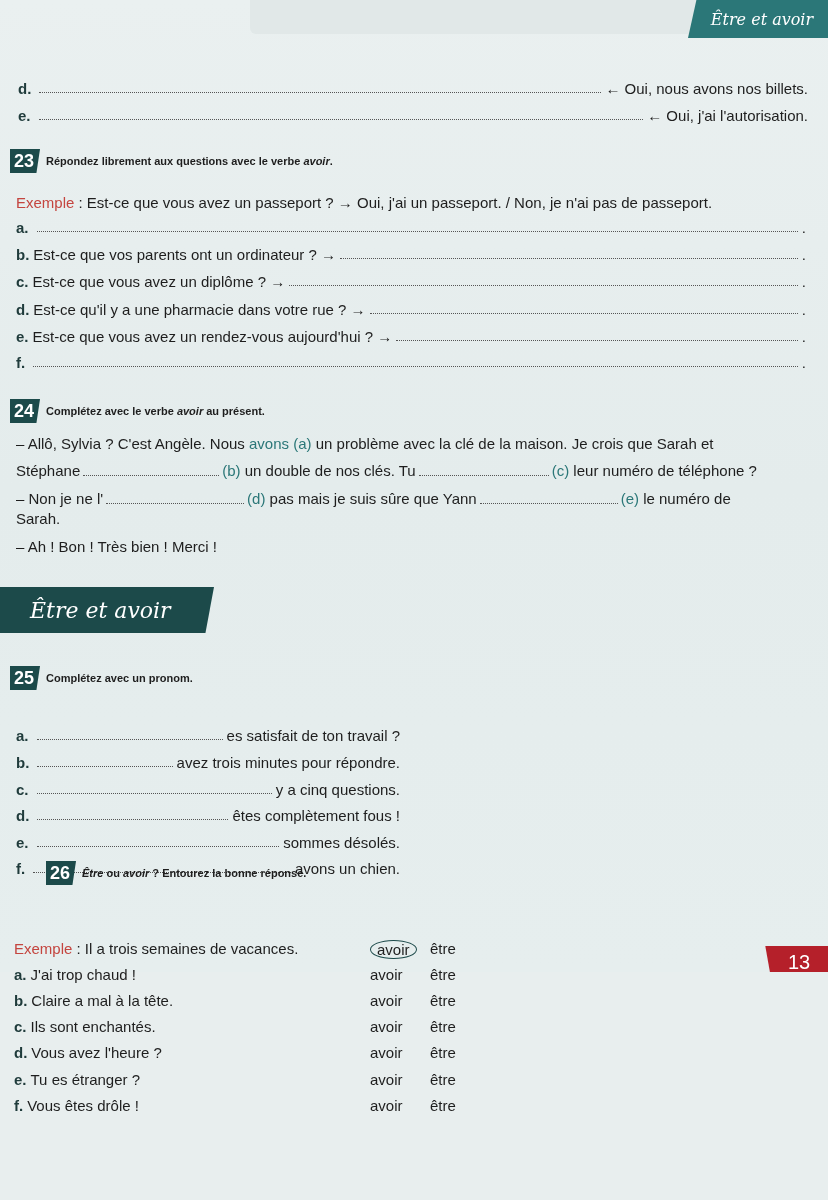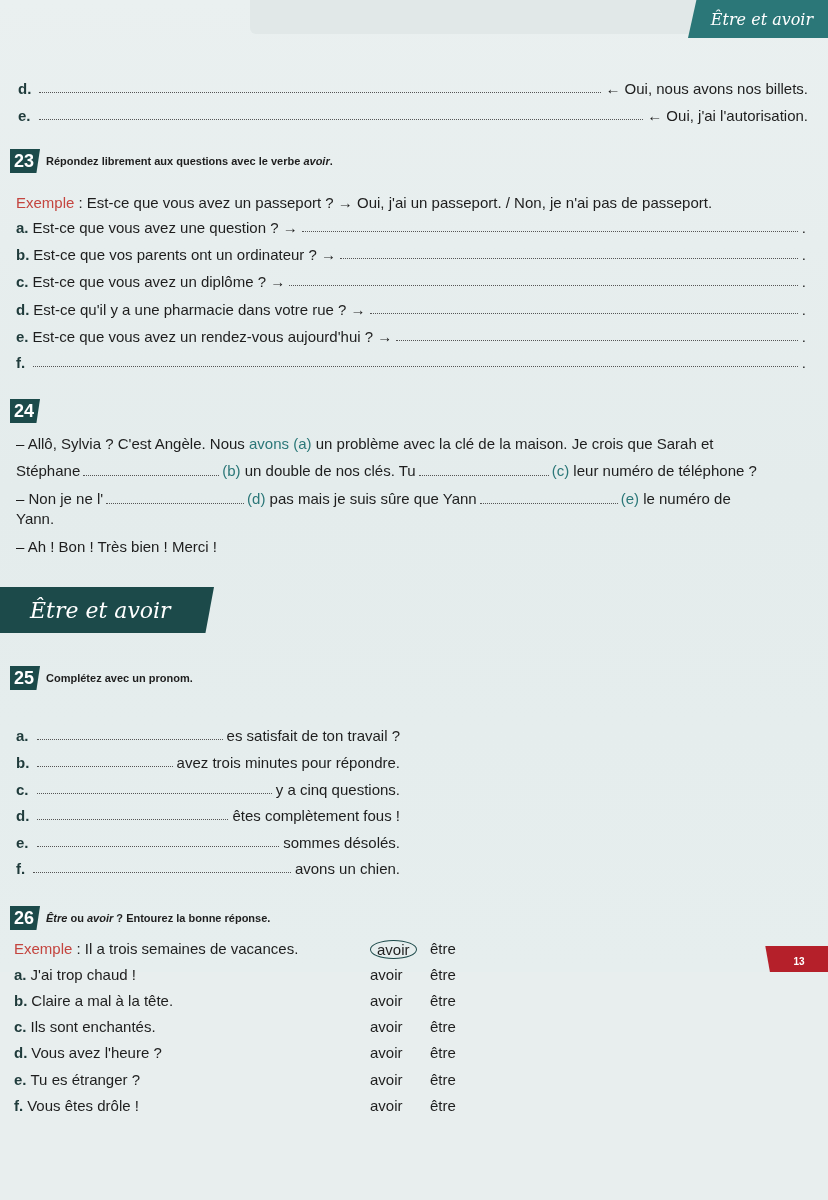--- a/index.html
+++ b/index.html
@@ -52,21 +52,21 @@
   .inline-dots { display: inline-block; border-bottom: 1.5px dotted #555; height: 1px; vertical-align: baseline; margin: 0 3px; }
   .choice-row { position: absolute; left: 14px; width: 460px; font-size: 15px; }
   .choice-row .q { position: absolute; left: 0; }
   .choice-row .opt1 { position: absolute; left: 356px; }
   .choice-row .opt2 { position: absolute; left: 416px; }
   .circled { border: 1.5px solid #1c4a4a; border-radius: 50%; padding: 0 6px; margin-left: -7px; }
   .page-num {
     position: absolute; right: 0; bottom: 0; width: 66px; height: 26px;
     background: #b5202a;
     clip-path: polygon(5% 0, 100% 0, 100% 100%, 12% 100%);
-    color: #fff; font-weight: bold; font-size: 10px; text-align: center; line-height: 32px; padding-left: 8px;
+    color: #fff; font-weight: normal; font-size: 20px; text-align: center; line-height: 32px; padding-left: 8px;
   }
 </style>
 </head>
 <body>
 
 <div class="page">
   <div class="ghost-banner"></div>
   <div class="corner-tag">Être et avoir</div>
 
   <div class="line" style="left:18px; top:80px; width:790px;">
@@ -82,21 +82,20 @@
 
   <div class="ex-title" style="top:149px;">
     <span class="num-badge">23</span>
     <span class="ex-heading"><span>Répondez librement aux questions avec le verbe </span><i>avoir</i><span>.</span></span>
   </div>
   <div class="body-text" style="top:194px;">
     <span class="exemple">Exemple</span><span> : Est-ce que vous avez un passeport ? → Oui, j'ai un passeport. / Non, je n'ai pas de passeport.</span>
   </div>
   <div class="line" style="left:16px; top:219px; width:790px;">
     <span class="lbl">a.</span>
-      <span>Est-ce que vous avez une question ? →</span>
     <span class="dots"></span>
       <span>.</span>
   </div>
   <div class="line" style="left:16px; top:246px; width:790px;">
     <span class="lbl">b.</span>
       <span>Est-ce que vos parents ont un ordinateur ? →</span>
     <span class="dots"></span>
       <span>.</span>
   </div>
   <div class="line" style="left:16px; top:273px; width:790px;">
@@ -118,31 +117,32 @@
       <span>.</span>
   </div>
   <div class="line" style="left:16px; top:354px; width:790px;">
     <span class="lbl">f.</span>
     <span class="dots"></span>
       <span>.</span>
   </div>
 
   <div class="ex-title" style="top:399px;">
     <span class="num-badge">24</span>
+    <span class="ex-heading"><span>Complétez avec le verbe </span><i>avoir</i><span> au présent.</span></span>
   </div>
   <div class="body-text" style="top:435px;">
     <span>– Allô, Sylvia ? C'est Angèle. Nous </span><span class="teal">avons</span> <span class="teal">(a)</span><span> un problème avec la clé de la maison. Je crois que Sarah et</span>
   </div>
   <div class="body-text" style="top:462px;">
     <span>Stéphane</span><span class="inline-dots" style="width:136px;"></span><span class="teal">(b)</span><span> un double de nos clés. Tu</span><span class="inline-dots" style="width:130px;"></span><span class="teal">(c)</span><span> leur numéro de téléphone ?</span>
   </div>
   <div class="body-text" style="top:490px;">
     <span>– Non je ne l'</span><span class="inline-dots" style="width:138px;"></span><span class="teal">(d)</span><span> pas mais je suis sûre que Yann</span><span class="inline-dots" style="width:138px;"></span><span class="teal">(e)</span><span> le numéro de</span>
   </div>
-  <div class="body-text" style="top:510px;">Yann.</div>
+  <div class="body-text" style="top:510px;">Sarah.</div>
   <div class="body-text" style="top:538px;">– Ah ! Bon ! Très bien ! Merci !</div>
 
   <div class="section-banner">Être et avoir</div>
 
   <div class="ex-title" style="top:666px;">
     <span class="num-badge">25</span>
     <span class="ex-heading">Complétez avec un pronom.</span>
   </div>
   <div class="line" style="left:16px; top:727px; width:384px;">
     <span class="lbl">a.</span>
@@ -168,21 +168,21 @@
     <span class="lbl">e.</span>
       <span class="dots"></span>
       <span>sommes désolés.</span>
   </div>
   <div class="line" style="left:16px; top:860px; width:384px;">
     <span class="lbl">f.</span>
       <span class="dots"></span>
       <span>avons un chien.</span>
   </div>
 
-  <div class="ex-title" style="top:906px;">
+  <div class="ex-title" style="top:861px;margin-left:36px;">
     <span class="num-badge">26</span>
     <span class="ex-heading"><i>Être</i><span> ou </span><i>avoir</i><span> ? Entourez la bonne réponse.</span></span>
   </div>
   <div class="choice-row" style="top:940px;">
     <span class="q"><span class="exemple">Exemple</span><span> : Il a trois semaines de vacances.</span></span>
     <span class="opt1 circled" style="left:363px;">avoir</span>
     <span class="opt2">être</span>
   </div>
   <div class="choice-row" style="top:966px;">
     <span class="q"><span class="lbl">a.</span><span>J'ai trop chaud !</span></span>

